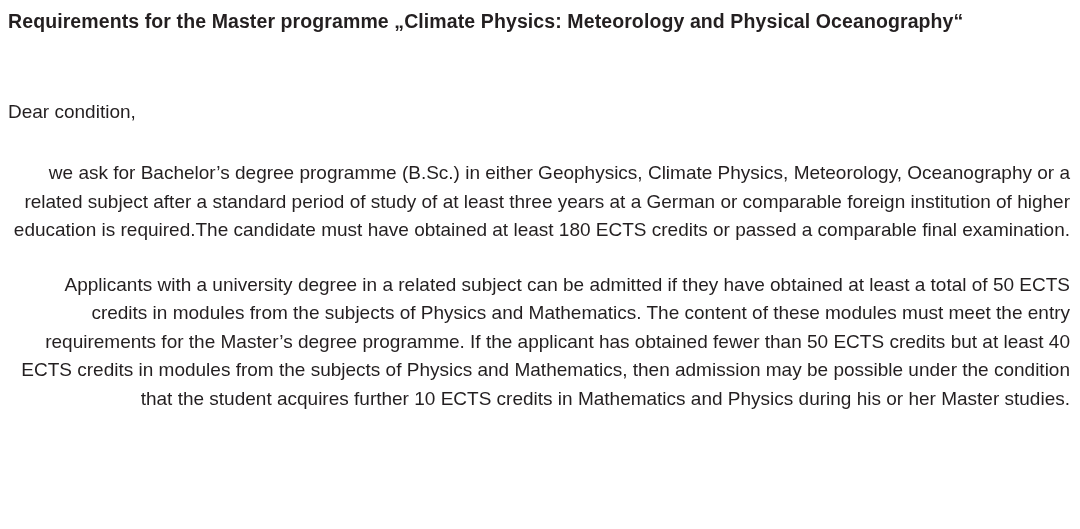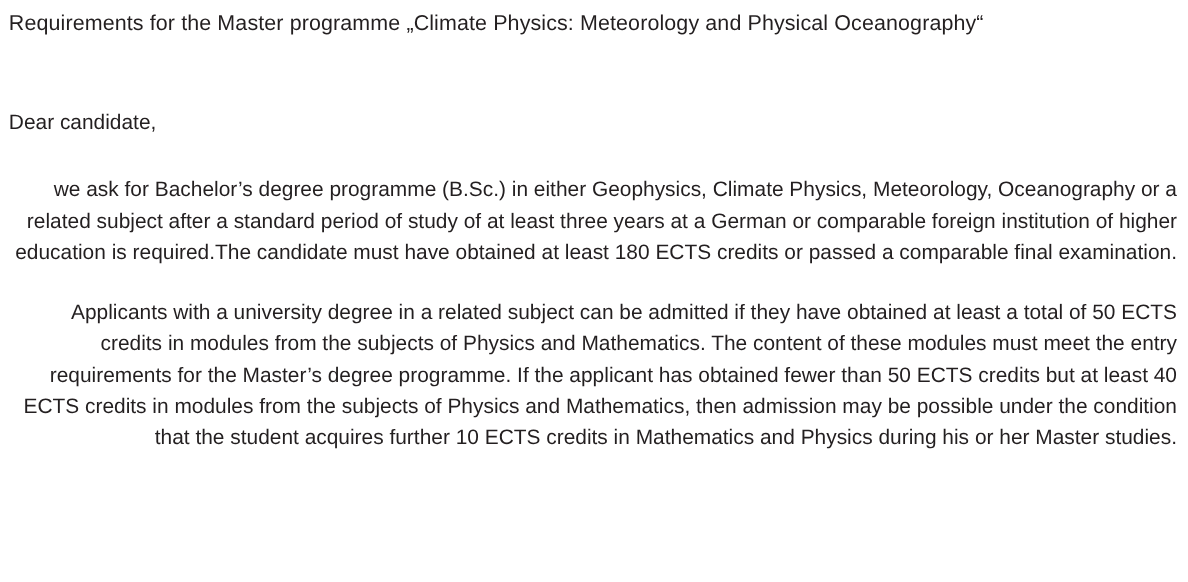--- a/index.html
+++ b/index.html
@@ -16,21 +16,21 @@
   }
   .page {
     box-sizing: border-box;
     width: 1080px;
     height: 529px;
     padding: 8px 10px 0 8px;
     background: #ffffff;
   }
   .doc-title {
     font-size: 19.5px;
-    font-weight: normal;
+    font-weight: bold;
     line-height: 1.42;
     color: #231f20;
     margin: 0;
     letter-spacing: 0.1px;
   }
   .spacer-after-title {
     height: 62px;
   }
   .salutation {
     font-size: 19px;
@@ -52,19 +52,19 @@
 </style>
 </head>
 <body>
 
 <div class="page">
 
   <h1 class="doc-title">Requirements for the Master programme „Climate Physics: Meteorology and Physical Oceanography“</h1>
 
   <div class="spacer-after-title"></div>
 
-  <p class="salutation">Dear candidate,</p>
+  <p class="salutation">Dear condition,</p>
 
   <p class="body-para">we ask for Bachelor’s degree programme (B.Sc.) in either Geophysics, Climate Physics, Meteorology, Oceanography or a related subject after a standard period of study of at least three years at a German or comparable foreign institution of higher education is required.The candidate must have obtained at least 180 ECTS credits or passed a comparable final examination.</p>
 
   <p class="body-para">Applicants with a university degree in a related subject can be admitted if they have obtained at least a total of 50 ECTS credits in modules from the subjects of Physics and Mathematics. The content of these modules must meet the entry requirements for the Master’s degree programme. If the applicant has obtained fewer than 50 ECTS credits but at least 40 ECTS credits in modules from the subjects of Physics and Mathematics, then admission may be possible under the condition that the student acquires further 10 ECTS credits in Mathematics and Physics during his or her Master studies.</p>
 
 </div>
 
 </body></html>

